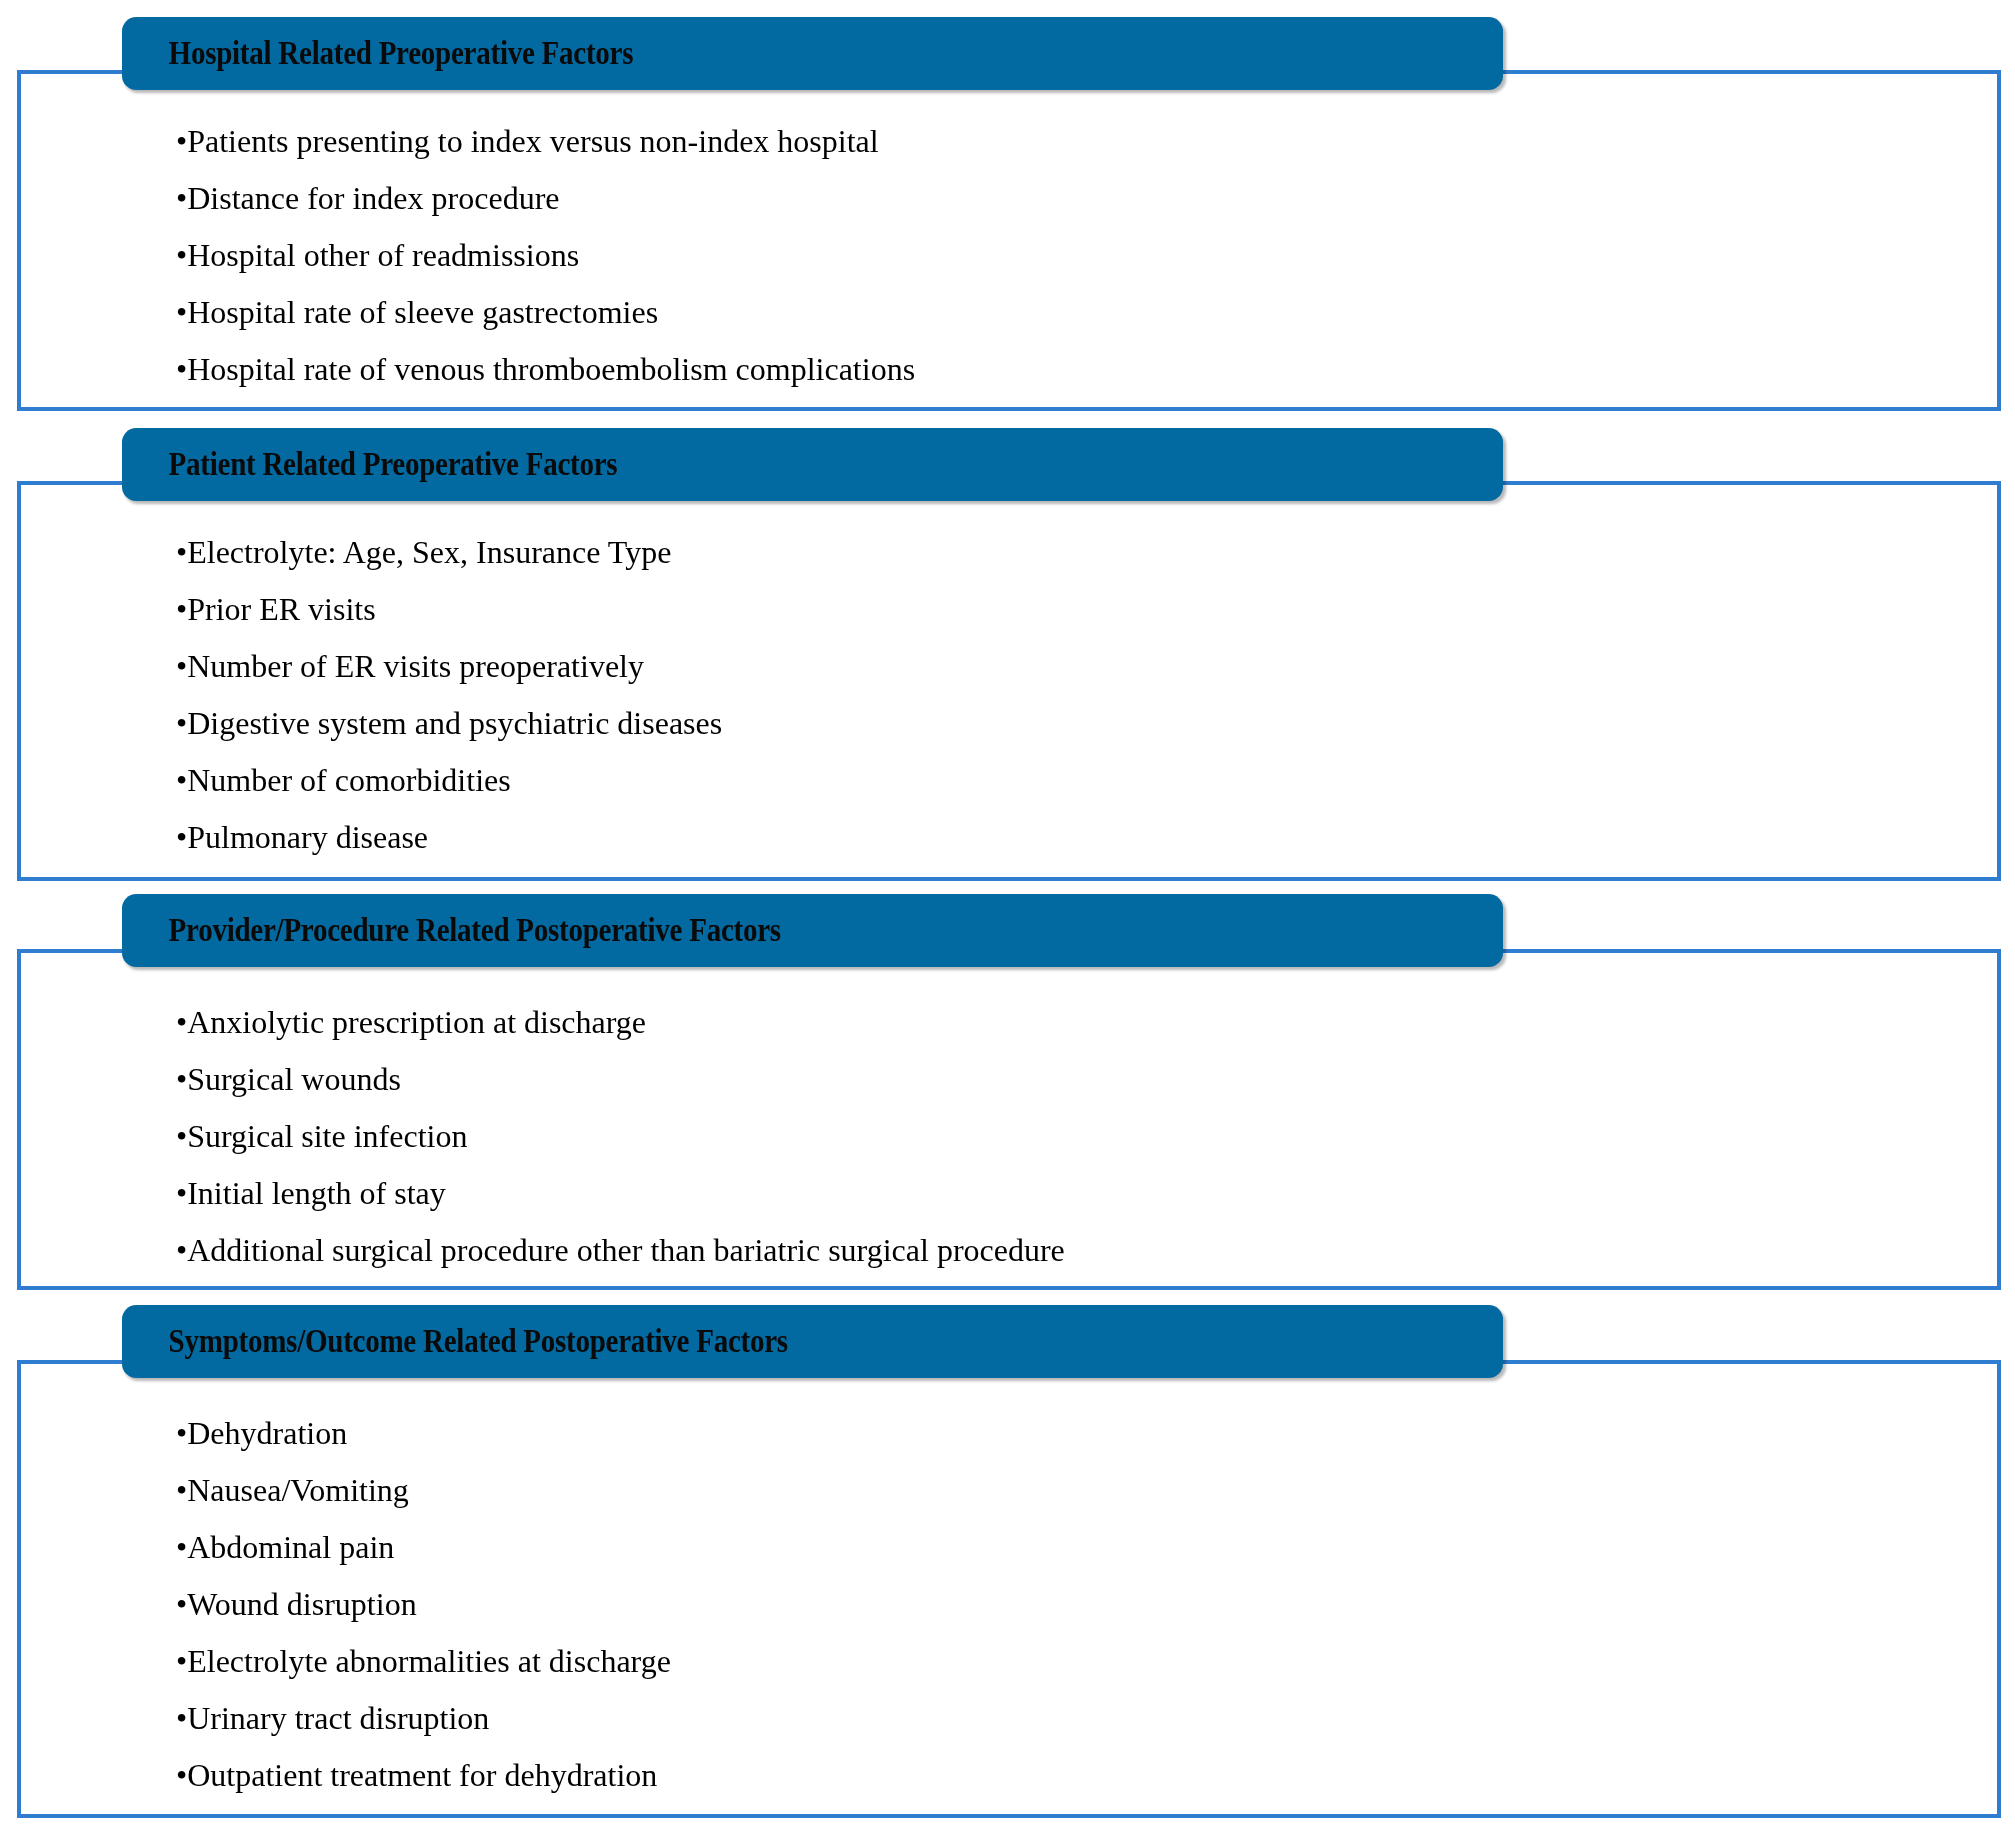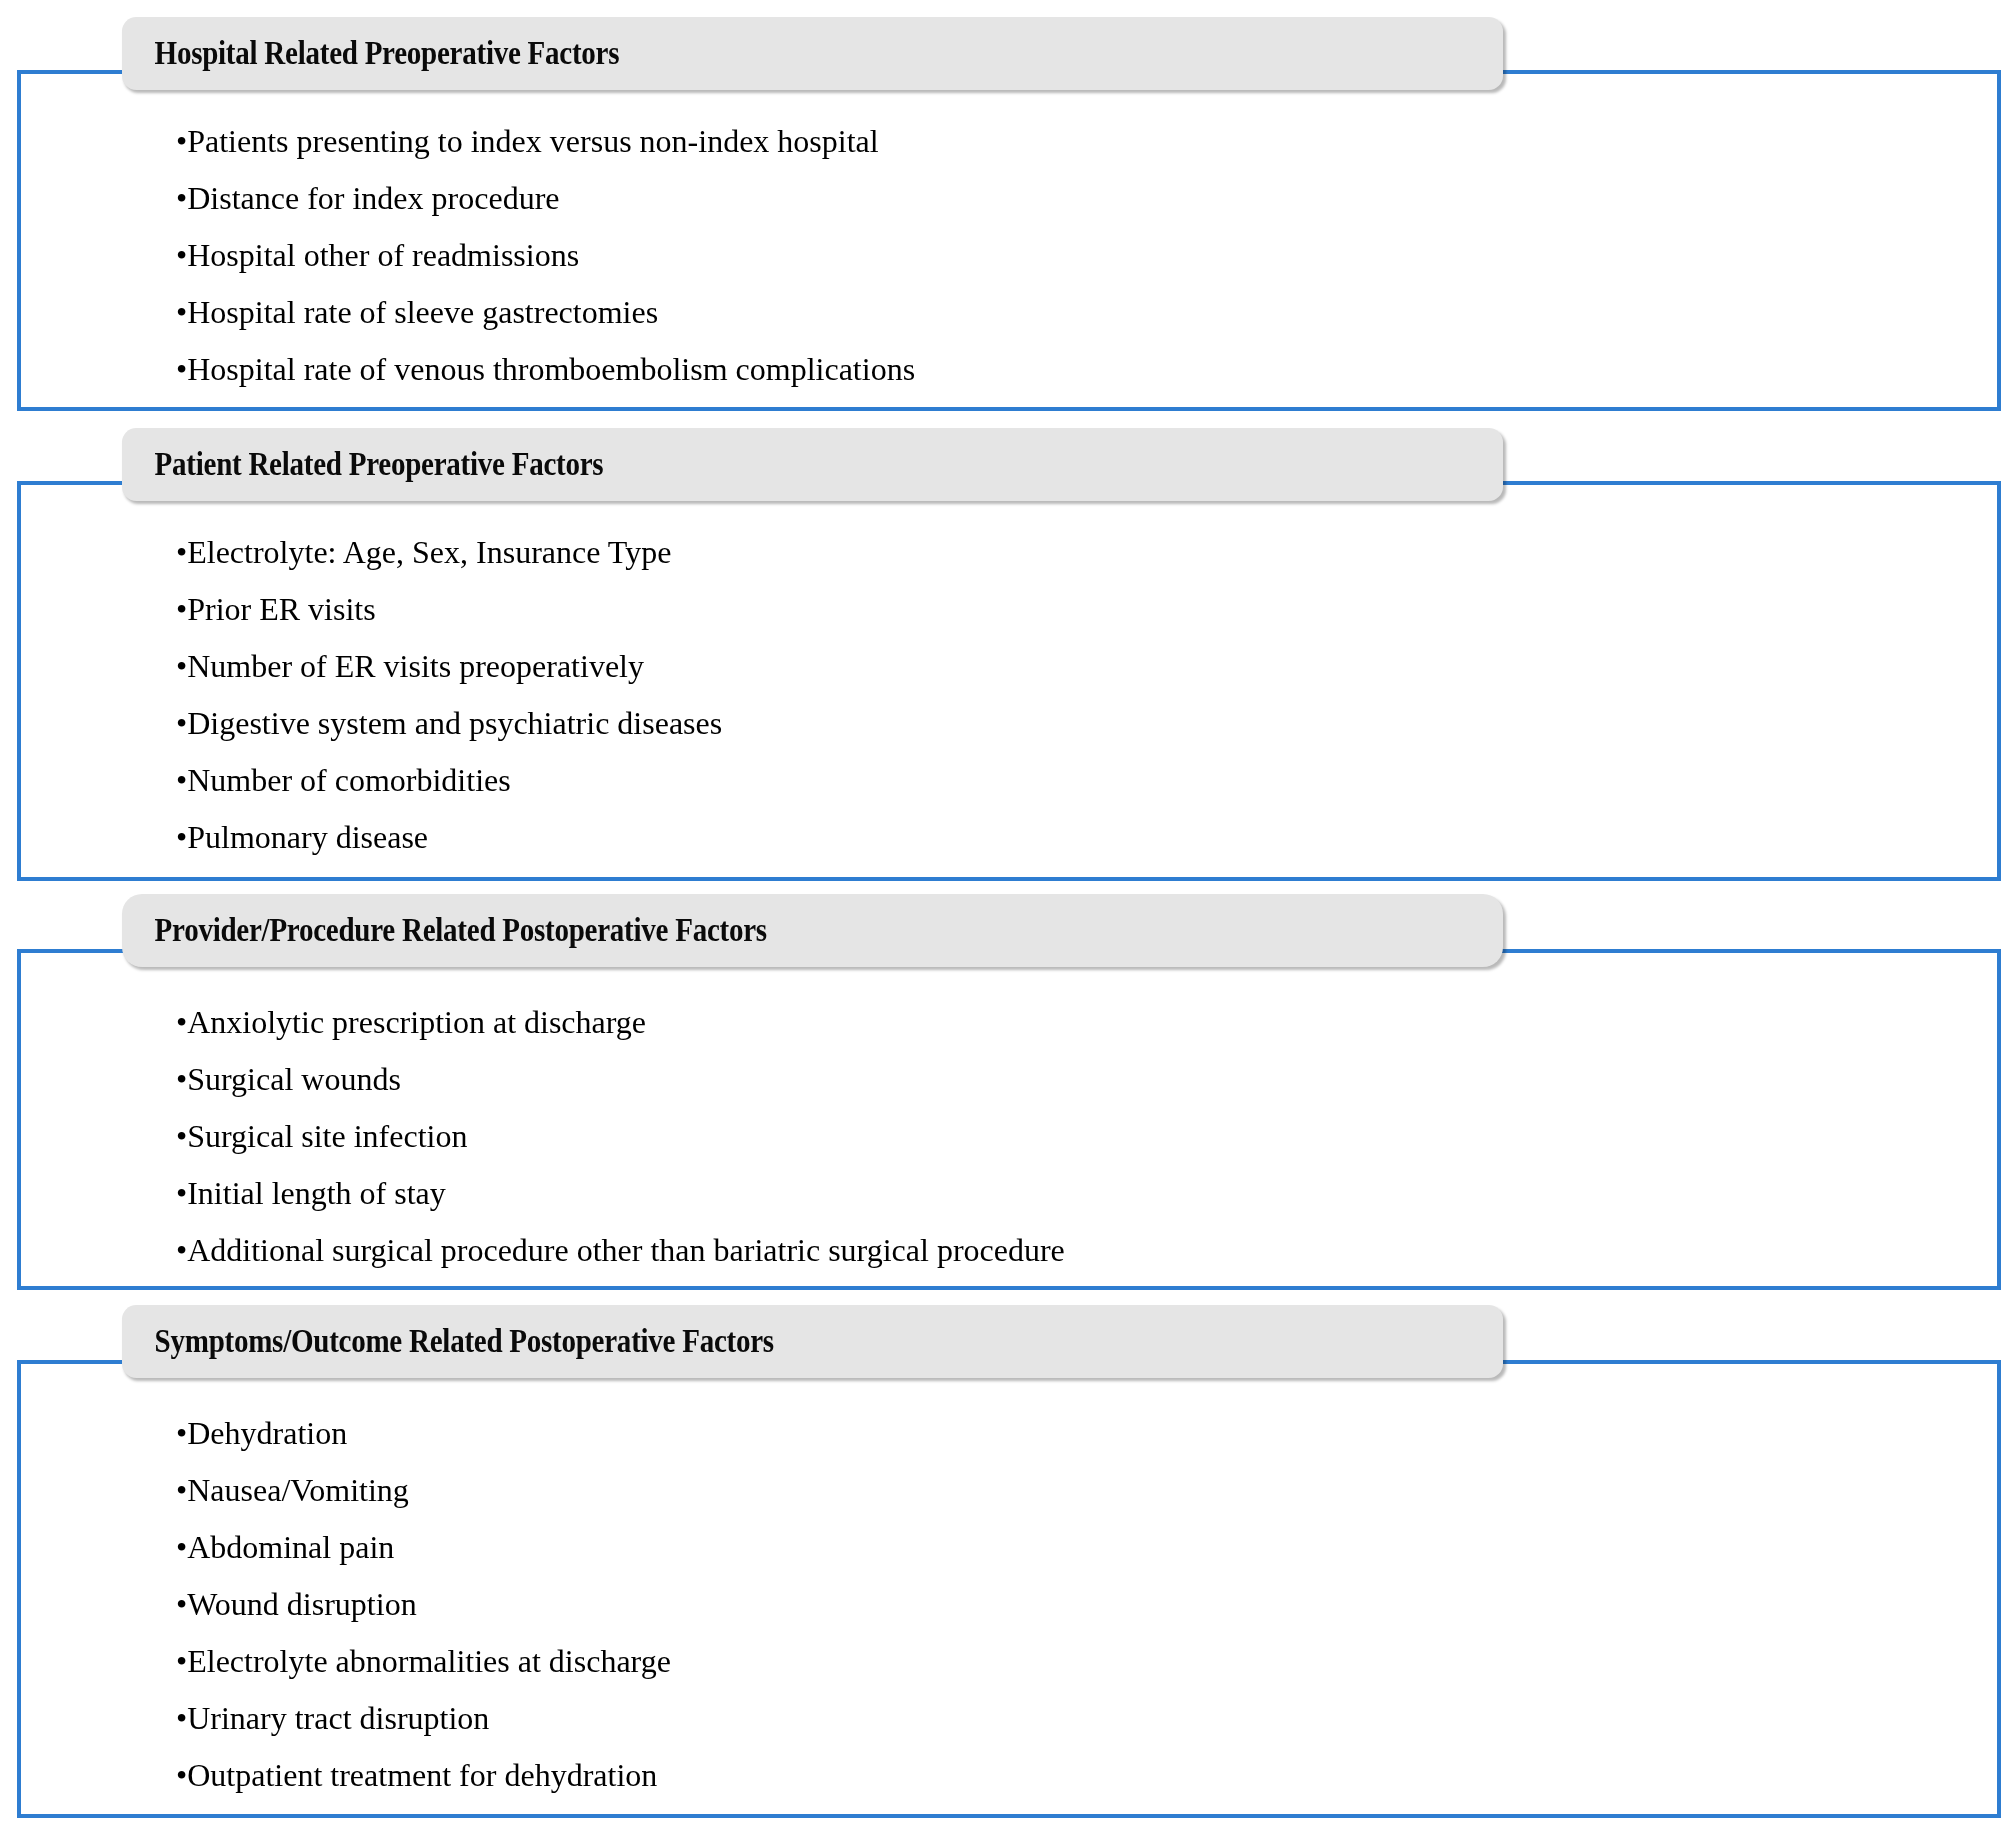--- a/index.html
+++ b/index.html
@@ -21,27 +21,28 @@
     position: absolute;
     box-sizing: border-box;
     border: 4.8px solid #2E7DD1;
     background: transparent;
   }
 
   
   .panel-header {
     position: absolute;
     box-sizing: border-box;
-    background: #e5e5e5;
+    background: #0369a1;
     border-radius: 14.3px;
     height: 73px;
     display: flex;
     align-items: center;
     box-shadow: 2.4px 3px 3px rgba(0,0,0,0.28);
     z-index: 5;
+    padding-left: 14px;
   }
   .panel-header .title {
     font-family: "Liberation Serif", "DejaVu Serif", serif;
     font-weight: bold;
     font-size: 33px;
     line-height: 1;
     color: #0a0a0a;
     padding-left: 37px;
     transform: scaleX(0.88);
     transform-origin: left center;
@@ -97,21 +98,21 @@
   <div class="panel-body" style="top:524px;">
     <div class="bullet-row"><span class="dot">•</span><span class="txt">Electrolyte: Age, Sex, Insurance Type</span></div>
     <div class="bullet-row"><span class="dot">•</span><span class="txt">Prior ER visits</span></div>
     <div class="bullet-row"><span class="dot">•</span><span class="txt">Number of ER visits preoperatively</span></div>
     <div class="bullet-row"><span class="dot">•</span><span class="txt">Digestive system and psychiatric diseases</span></div>
     <div class="bullet-row"><span class="dot">•</span><span class="txt">Number of comorbidities</span></div>
     <div class="bullet-row"><span class="dot">•</span><span class="txt">Pulmonary disease</span></div>
   </div>
 
   <div class="panel" style="left:16.7px; top:949px; width:1984px; height:341px;"></div>
-  <div class="panel-header" style="left:122px; top:894px; width:1381px;border-radius:20px;">
+  <div class="panel-header" style="left:122px; top:894px; width:1381px;">
     <span class="title">Provider/Procedure Related Postoperative Factors</span>
   </div>
   <div class="panel-body" style="top:994px;">
     <div class="bullet-row"><span class="dot">•</span><span class="txt"> Anxiolytic prescription at discharge</span></div>
     <div class="bullet-row"><span class="dot">•</span><span class="txt">Surgical wounds</span></div>
     <div class="bullet-row"><span class="dot">•</span><span class="txt">Surgical site infection</span></div>
     <div class="bullet-row"><span class="dot">•</span><span class="txt">Initial length of stay</span></div>
     <div class="bullet-row"><span class="dot">•</span><span class="txt">Additional surgical procedure other than bariatric surgical procedure</span></div>
   </div>
 

